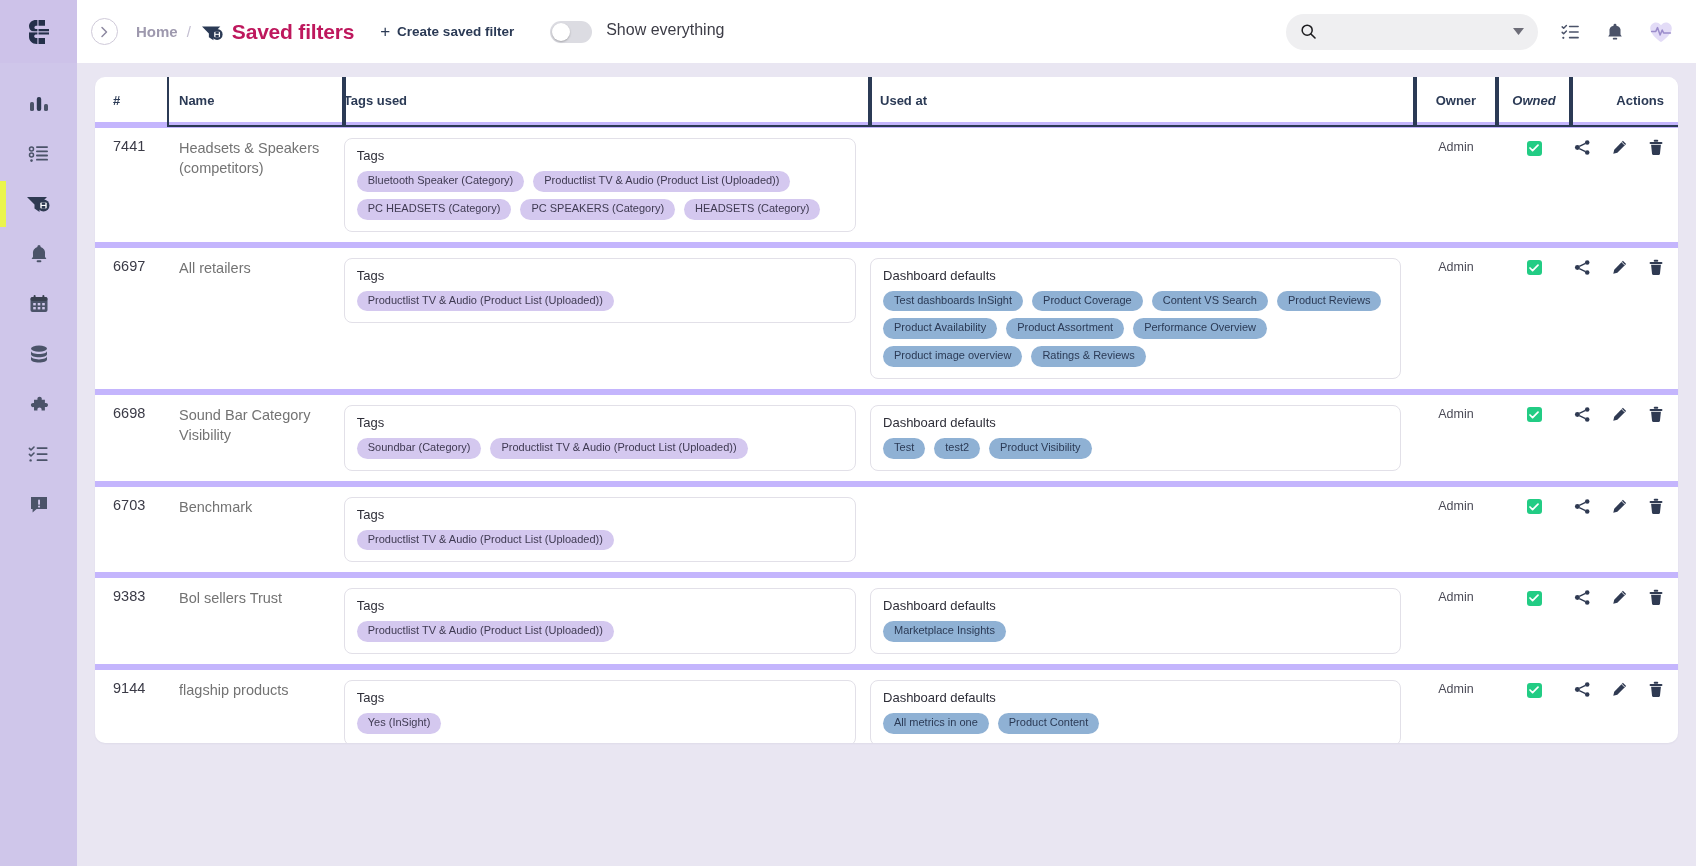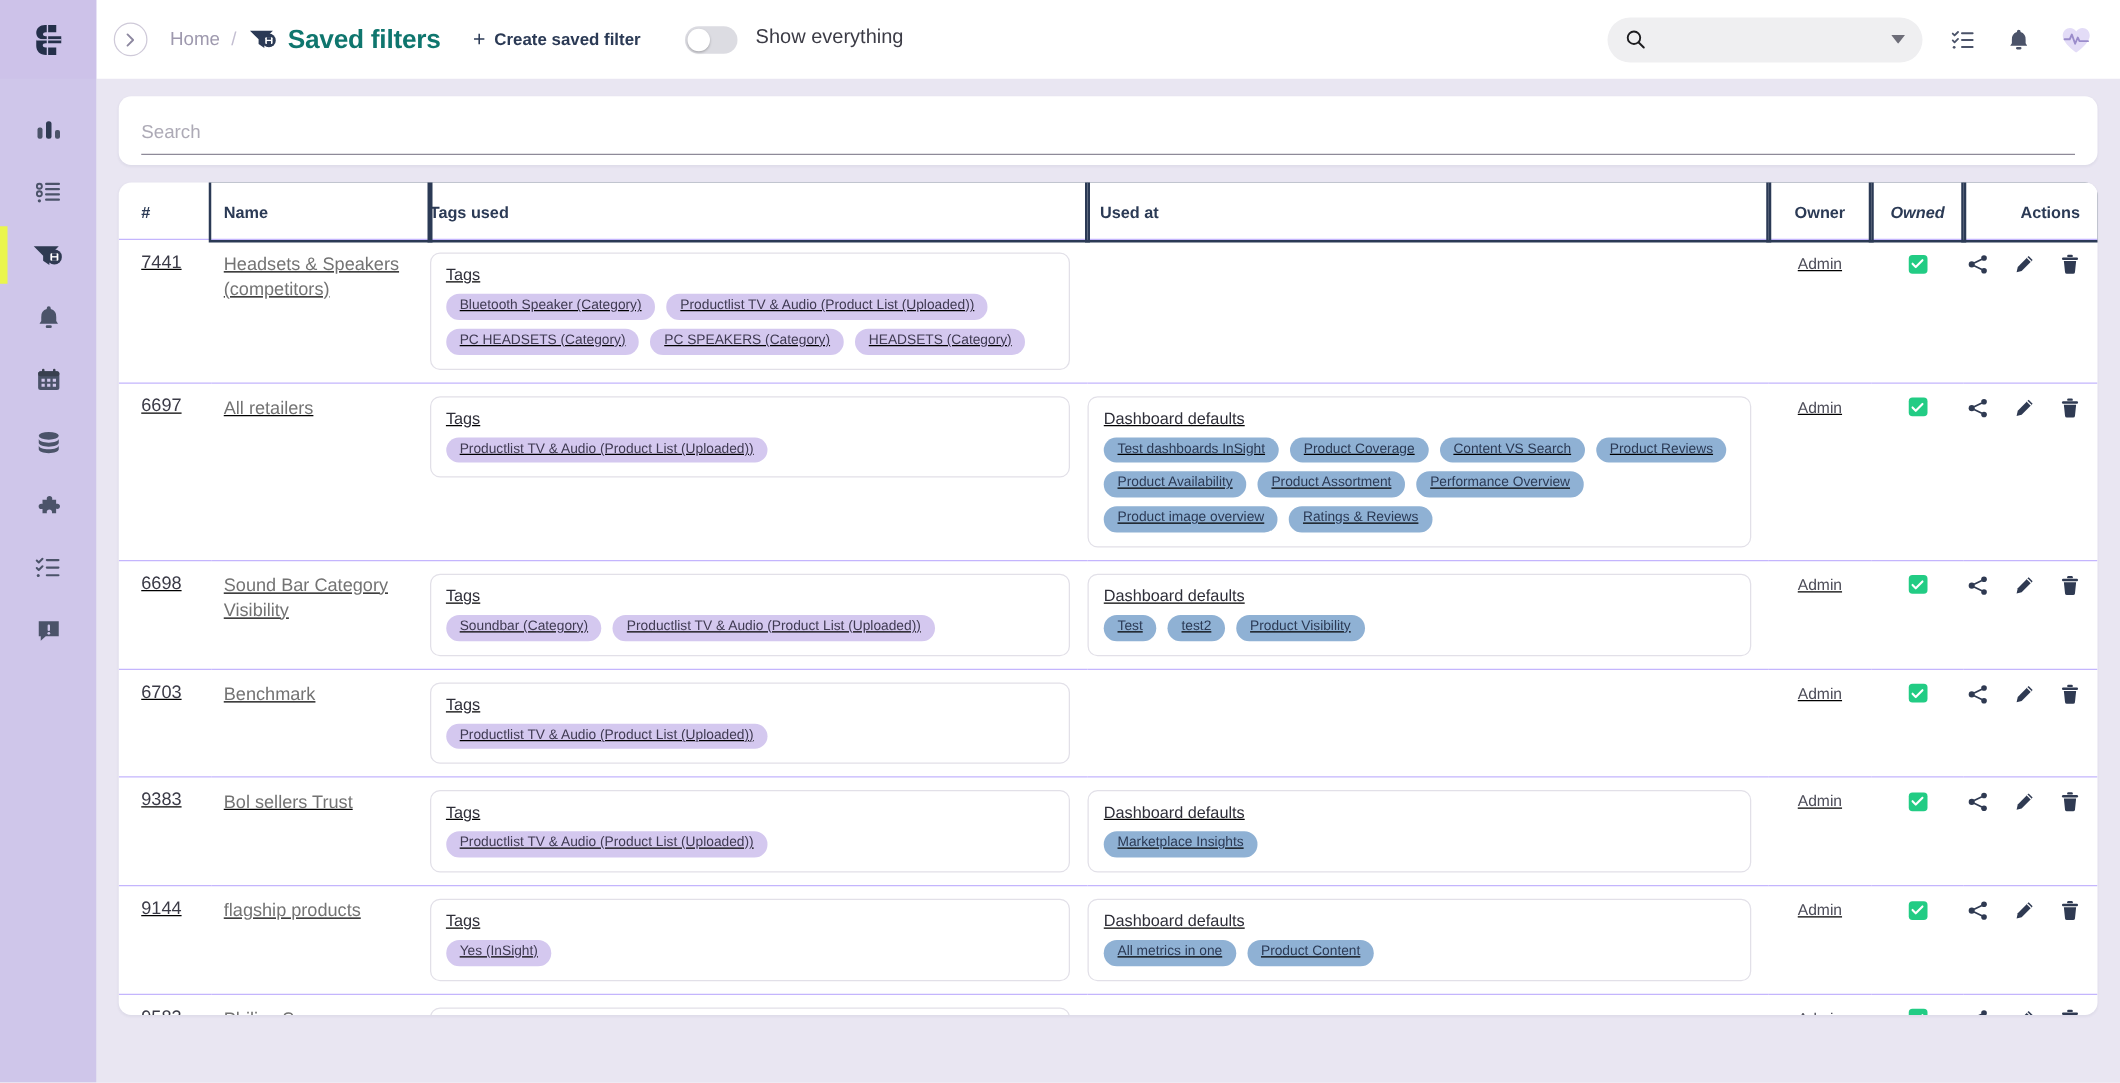--- a/index.html
+++ b/index.html
@@ -45,25 +45,25 @@
     padding: 0 22px 0 14px;
     background: #ffffff;
   }
   .collapse-btn {
     width: 27px; height: 27px; border-radius: 50%;
     border: 1px solid #cfcad9; background:#fff;
     display:flex; align-items:center; justify-content:center;
     color:#8d88a0; font-size: 13px; cursor:pointer; flex:0 0 27px;
   }
   .crumbs { display: flex; align-items: center; margin-left: 18px; gap: 9px; }
-  .crumb-home { color: #9e99ae; font-size: 15px; cursor:pointer; }
+  .crumb-home { color: #9e99ae; font-size: 15px; cursor:pointer;font-weight:bold; }
   .crumb-sep { color: #c3bed1; font-size: 15px; }
   .page-title {
-    display:flex; align-items:flex-start; gap:6px;
-    font-size: 21px; font-weight: 700; color: #0f766e;
+    display:flex; align-items:flex-end; gap:6px;
+    font-size: 21px; font-weight: 700; color: #be185d;
     letter-spacing: -0.2px;
   }
   .create-btn {
     display:flex; align-items:center; gap:7px;
     margin-left: 26px; color:#2b3a55; font-size: 13.5px; font-weight:600;
     cursor: pointer;
   }
   .create-plus { font-size: 17px; font-weight: 400; line-height: 1; }
   .toggle-wrap { display:flex; align-items:flex-start; gap:14px; margin-left: 36px; }
   .toggle {
@@ -116,21 +116,21 @@
     background: #fff;
   }
   .col-id { width: 72px; padding-left: 18px !important; }
   .col-name { width: 170px; padding-left: 10px !important; }
   .col-tags { width: 512px; margin-left: 17px; }
   .col-used { width: 530px; padding-left: 10px !important; }
   .col-owner { width: 80px; text-align:center !important; }
   .col-owned { width: 72px; text-align:center !important;font-style:italic; }
   .col-actions { width: 104px; text-align:right; padding-right: 14px !important; }
 
-  tbody tr { border-top: 1px solid #c4b5fd; text-decoration: underline; }
+  tbody tr { border-top: 6px solid #c4b5fd; }
   tbody td { padding: 10px 0; vertical-align: top; font-size: 14.5px; color:#2e2e38; }
   td.c-id { padding-left: 18px; color:#3a3a46; font-size:14.5px; }
   td.c-name { padding-left: 10px; color:#737373; line-height: 1.38; }
   td.c-owner { text-align:center; font-size: 12.5px; color:#4b4b57; padding-top: 12px; }
   td.c-owned { text-align:center; padding-top: 11px; }
   td.c-actions { padding-top: 11px; padding-right: 14px; }
 
   .box {
     border: 1px solid #e2e0e8; border-radius: 8px;
     padding: 9px 12px 11px 12px; margin-right: 14px;
@@ -314,23 +314,20 @@
           <svg width="26" height="24" viewBox="0 0 26 24">
             <path fill="#e3dcf7" d="M13 22S2.2 14.9 2.2 8.4C2.2 4.9 4.9 2.4 8 2.4c2 0 3.9 1.1 5 2.8 1.1-1.7 3-2.8 5-2.8 3.1 0 5.8 2.5 5.8 6 0 6.5-10.8 13.6-10.8 13.6z"></path>
             <path d="M3.6 11.4h4.2l1.7-3.8 2.6 7.4 2.1-5 1.4 2.9h6.8" fill="none" stroke="#9b8ccb" stroke-width="1.5" stroke-linecap="round" stroke-linejoin="round"></path>
           </svg>
         </div>
       </div>
     </header>
 
     <div class="content">
 
-      <div class="search-card">
-        <input class="search-field" placeholder="Search" style="">
-      </div>
 
       <div class="table-card">
         <table>
           <thead>
             <tr>
               <th class="col-id">#</th>
               <th class="col-name th-hl">Name</th>
               <th class="col-tags th-hl">Tags used</th>
               <th class="col-used th-hl">Used at</th>
               <th class="col-owner th-hl">Owner</th>

